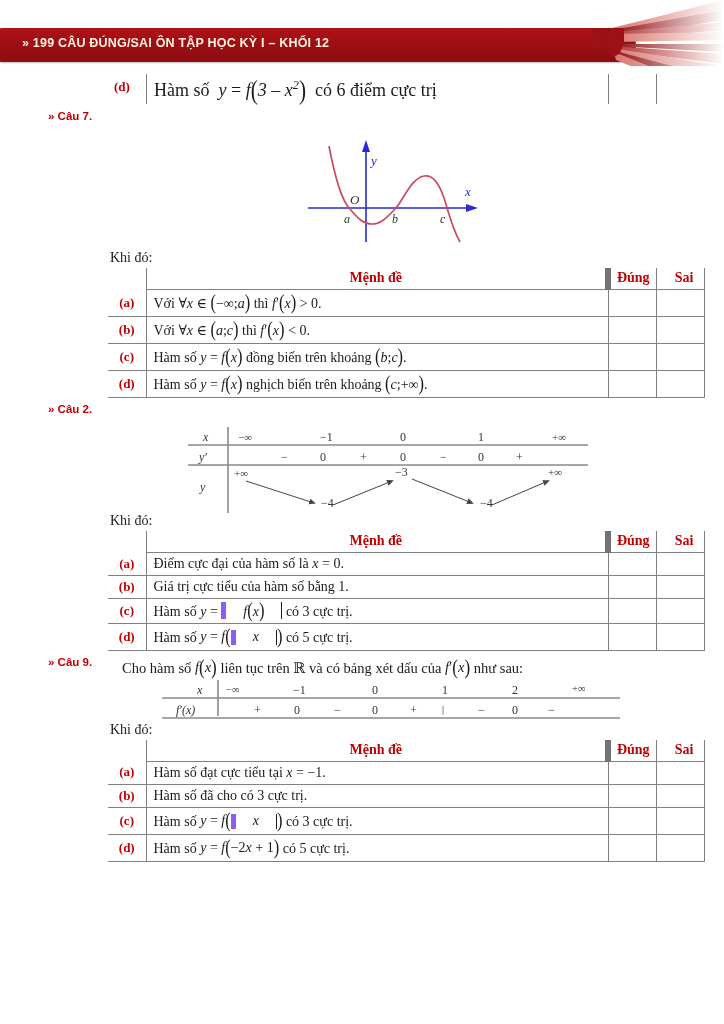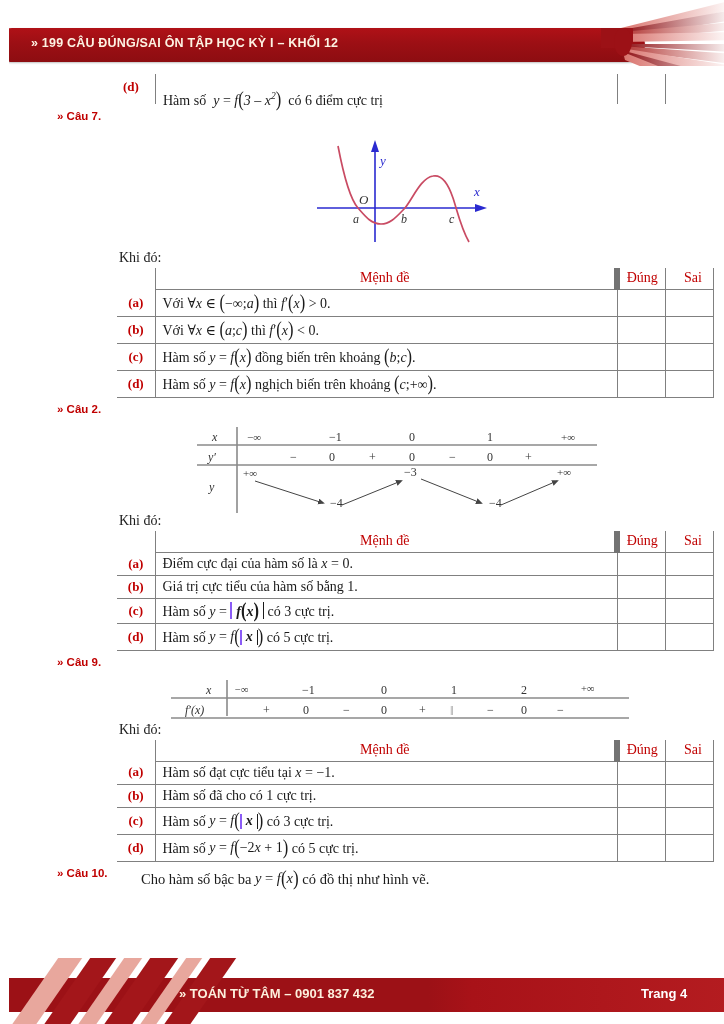--- a/index.html
+++ b/index.html
@@ -8,21 +8,20 @@
   }
   body {
     width: 724px; height: 1024px;
     position: relative;
     font-family: "Liberation Serif", "DejaVu Serif", serif;
     overflow: hidden;
   }
   .page {
     position: absolute; inset: 0;
     background: #ffffff;
-    margin-left: 9px;
   }
 
   
   .header-wrap {
     position: absolute; top: 0; left: 0; width: 724px; height: 66px;
     overflow: hidden;
   }
   .header-bar {
     position: absolute; top: 28px; left: -14px;
     width: 650px; height: 34px;
@@ -82,41 +81,41 @@
 
   .khi-do { margin-left: 110px; font-size: 14px; color: #1a1a1a; }
 
   
   .m { font-family: "Liberation Serif", serif; font-style: italic; }
   .mn { font-style: normal; }
   .frm { white-space: nowrap; }
   sup.e { font-size: 0.68em; vertical-align: super; font-style: italic; }
   .big-par { font-size: 1.18em; font-style: normal; display: inline-block;
              transform: scaleY(1.25); vertical-align: -0.03em; }
-  .abs { display: inline-block; border-left: 2px solid #8b5cf6; border-right: 1px solid #1a1a1a;
-         padding: 0 4px; line-height: 1.05; font-weight: bold; }
+  .abs { display: inline-block; border-left: 5px solid #8b5cf6; border-right: 1px solid #1a1a1a;
+         padding: 0 17px; line-height: 1.05; }
 
   
   table.stmt {
     border-collapse: collapse;
     margin-left: 108px;
     width: 596px;
     table-layout: fixed;
     font-size: 14px;
   }
   table.stmt col.c-lab { width: 38px; }
   table.stmt col.c-men { width: 462px; }
   table.stmt col.c-du  { width: 48px; }
   table.stmt col.c-sa  { width: 48px; }
 
   table.stmt th, table.stmt td {
     border: 0; padding: 0;
   }
   table.stmt .hdr-men, table.stmt .hdr-du, table.stmt .hdr-sa {
-    color: #c00000; font-weight: normal; text-align: center;
+    color: #c00000; font-weight: bold; text-align: center;
     font-size: 14px; padding: 2px 0 3px 0;
     border-bottom: 1px solid #808080;
     font-family: "Liberation Serif", serif;
   }
   table.stmt .hdr-blank { border-bottom: 0; }
   table.stmt .hdr-men { border-left: 1px solid #808080; }
   table.stmt .hdr-du { border-left: 6px solid #737373; }
   table.stmt .hdr-sa { border-left: 1px solid #808080; border-right: 1px solid #808080; padding-left: 8px; }
 
   table.stmt td.lab {
@@ -135,21 +134,21 @@
 
   
   .toprow {
     position: relative; height: 30px; margin-left: 108px; width: 596px;
   }
   .toprow .lab {
     position: absolute; left: 6px; top: 5px;
     color: #c00000; font-weight: bold; font-size: 13px;
   }
   .toprow .vl { position: absolute; top: 0; width: 1px; height: 30px; background: #808080; }
-  .toprow .txt { position: absolute; left: 46px; top: 16px; font-size: 14px; color: #1a1a1a; }
+  .toprow .txt { position: absolute; left: 46px; top: 4px; font-size: 18px; color: #1a1a1a; }
 
   
   .fig { position: relative; }
   svg { display: block; }
 </style>
 </head>
 <body>
 
 <div class="page">
 
@@ -371,20 +370,23 @@
           có 5 cực trị.
         </td>
         <td class="mark"></td>
         <td class="mark last"></td>
       </tr>
     </tbody>
       </table>
 
     <div class="qrow" style="margin-top:5px; height:22px;">
       <span class="qlabel">» Câu 9.</span>
+      <span class="qtext">
+        Cho hàm số <span class="frm m">f<span class="big-par mn">(</span>x<span class="big-par mn">)</span></span> liên tục trên <span class="mn">ℝ</span> và có bảng xét dấu của <span class="frm m">f<span class="mn">′</span><span class="big-par mn">(</span>x<span class="big-par mn">)</span></span> như sau:
+      </span>
     </div>
 
     <div class="fig" style="height:44px;">
       <svg width="724" height="44" viewBox="0 0 724 44">
         <line x1="162" y1="20" x2="620" y2="20" stroke="#8a8a8a" stroke-width="1.3"></line>
         <line x1="162" y1="40" x2="620" y2="40" stroke="#8a8a8a" stroke-width="1.3"></line>
         <line x1="218" y1="2" x2="218" y2="38" stroke="#8a8a8a" stroke-width="1.6"></line>
 
         <text x="197" y="16" font-family="Liberation Serif, serif" font-style="italic" font-size="12" fill="#333">x</text>
         <text x="226" y="15" font-family="Liberation Serif, serif" font-size="10.5" fill="#333">−∞</text>
@@ -427,21 +429,21 @@
         <td class="lab">(a)</td>
         <td class="men">
           Hàm số đạt cực tiểu tại <span class="frm m">x<span class="mn"> = −1</span></span>.
         </td>
         <td class="mark"></td>
         <td class="mark last"></td>
       </tr>
       <tr>
         <td class="lab">(b)</td>
         <td class="men">
-          Hàm số đã cho có 1 cực trị.
+          Hàm số đã cho có 3 cực trị.
         </td>
         <td class="mark"></td>
         <td class="mark last"></td>
       </tr>
       <tr>
         <td class="lab">(c)</td>
         <td class="men">
           Hàm số <span class="frm m">y<span class="mn"> = </span>f<span class="big-par mn">(</span><span class="abs">x</span><span class="big-par mn">)</span></span>
           có 3 cực trị.
         </td>
@@ -453,36 +455,17 @@
         <td class="men">
           Hàm số <span class="frm m">y<span class="mn"> = </span>f<span class="big-par mn">(</span><span class="mn">−2</span>x<span class="mn"> + 1</span><span class="big-par mn">)</span></span>
           có 5 cực trị.
         </td>
         <td class="mark"></td>
         <td class="mark last"></td>
       </tr>
     </tbody>
       </table>
 
-    <div class="qrow" style="margin-top:5px; height:22px;">
-      <span class="qlabel">» Câu 10.</span>
-      <span class="qtext" style="margin-left:72px;">
-        Cho hàm số bậc ba <span class="frm m">y<span class="mn"> = </span>f<span class="big-par mn">(</span>x<span class="big-par mn">)</span></span> có đồ thị như hình vẽ.
-      </span>
-    </div>
 
   </div>
 
-  <div class="footer-wrap">
-    <div class="footer-bar"></div>
-    <svg class="footer-stripes" viewBox="0 0 230 72">
-      <polygon points="52,0 76,0 26,72 2,72" fill="#e8a79d"></polygon>
-      <polygon points="84,0 110,0 60,72 34,72" fill="#a3161a"></polygon>
-      <polygon points="118,0 136,0 86,72 68,72" fill="#e8a79d"></polygon>
-      <polygon points="144,0 172,0 122,72 94,72" fill="#a3161a"></polygon>
-      <polygon points="180,0 196,0 146,72 130,72" fill="#e8a79d"></polygon>
-      <polygon points="204,0 230,0 180,72 154,72" fill="#a3161a"></polygon>
-    </svg>
-    <div class="footer-text">» TOÁN TỪ TÂM – 0901 837 432</div>
-    <div class="footer-page">Trang 4</div>
-  </div>
 
 </div>
 
 </body></html>

